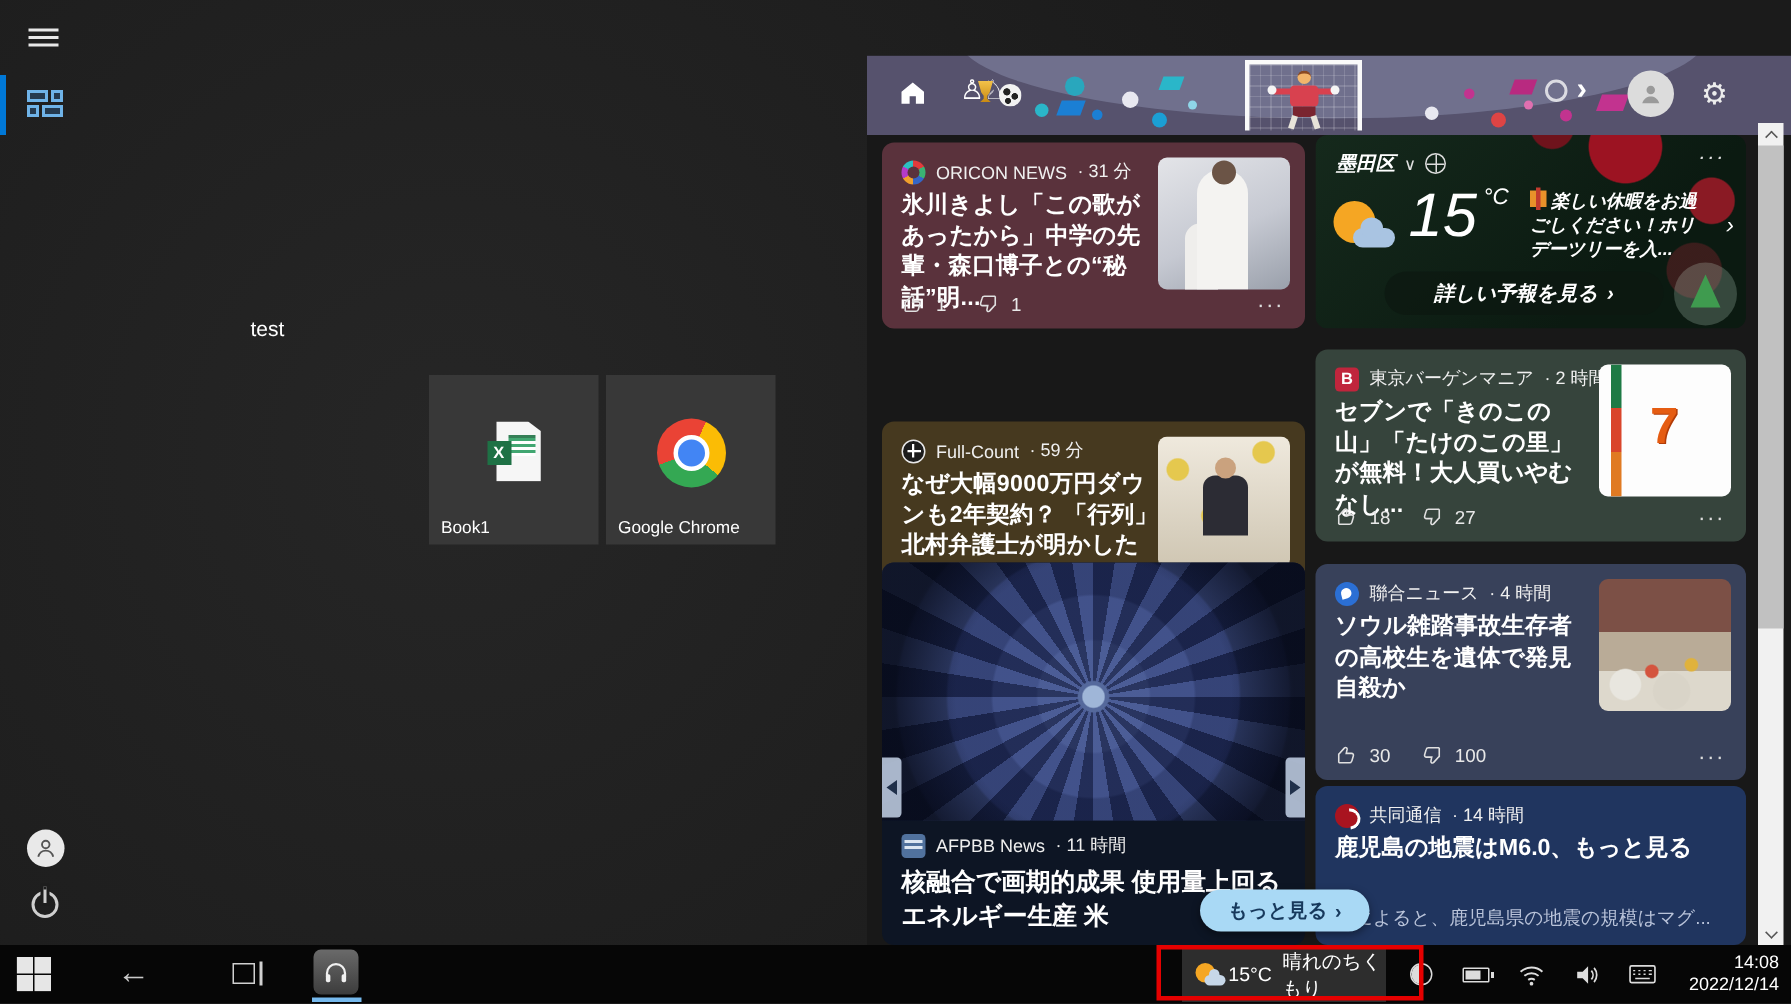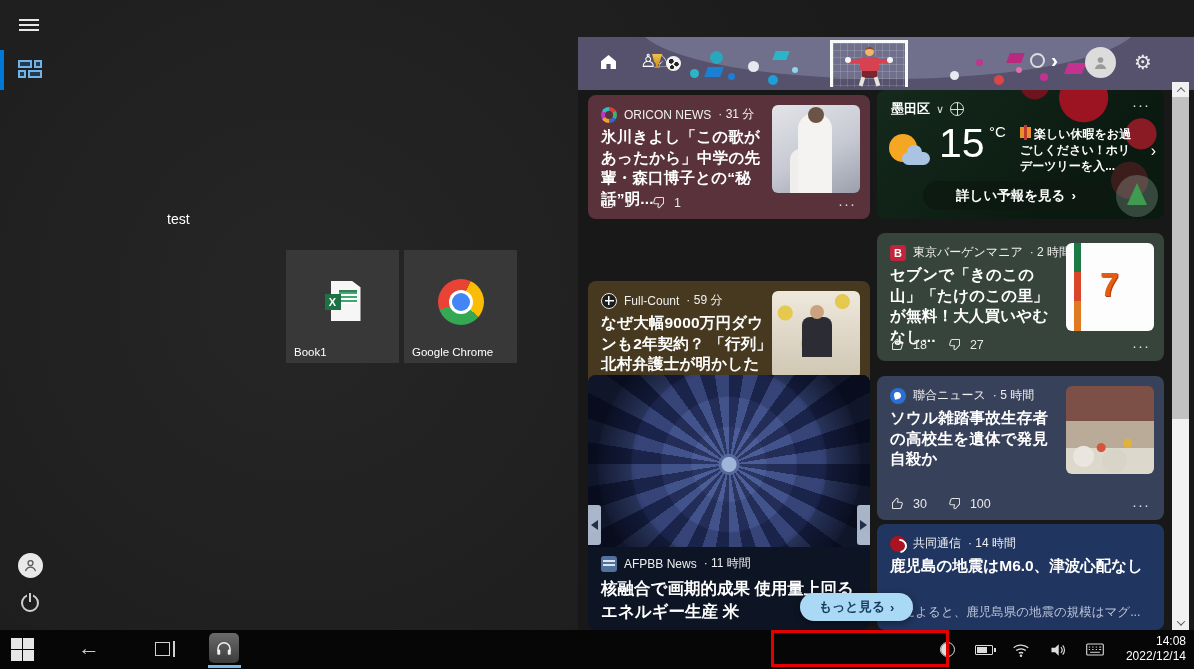--- a/index.html
+++ b/index.html
@@ -104,21 +104,21 @@
   .more-dots { position:absolute; right:14px; bottom:7px; font-size:15px; letter-spacing:1px; color:#ddd; cursor:pointer; }
 
   .card-oricon { left:10px; top:58px;  width:282px; height:124px; background:#5a323c; }
   .card-full   { left:10px; top:196px; width:282px; height:128px; background:#46391f;margin-top:48px; }
   .card-big    { left:10px; top:338px; width:282px; height:255px; background:#0d1524; border-radius:8px; }
   .card-weather{ left:299px; top:53px; width:287px; height:129px;
     background:radial-gradient(circle at 72% 6%,#9c1322 0 24px,transparent 25px),
                radial-gradient(circle at 92% 34%,#8a1a24 0 15px,transparent 16px),
                radial-gradient(circle at 55% -4%,#6f131c 0 14px,transparent 15px),
                radial-gradient(circle at 88% 70%,rgba(200,40,60,.25) 0 18px,transparent 19px),
-               linear-gradient(135deg,#15291c,#0b1a11 70%); }
+               linear-gradient(135deg,#15291c,#0b1a11 70%);font-style:italic; }
   .card-bargain{ left:299px; top:196px; width:287px; height:128px; background:#36443c; }
   .card-yonhap { left:299px; top:339px; width:287px; height:144px; background:#38415a; }
   .card-kyodo  { left:299px; top:487px; width:287px; height:106px; background:#20355f; }
 
   
   .ic-oricon { background:conic-gradient(#e23b3b 0 60deg,#3bb273 60deg 120deg,#3566c8 120deg 180deg,#f0a02c 180deg 240deg,#b43bc8 240deg 300deg,#2cc0c0 300deg 360deg); }
   .ic-oricon::after { content:""; position:absolute; inset:4px; border-radius:50%; background:#5a323c; }
   .ic-full { background:linear-gradient(#fff,#fff) center/9px 1.5px no-repeat,
              linear-gradient(#fff,#fff) center/1.5px 9px no-repeat,#1c1c1c; border:1.5px solid #e8e8e8; }
   .ic-bargain { border-radius:3px !important; background:#c0253c; color:#fff; font-size:11px; font-weight:bold;
@@ -459,21 +459,21 @@
         </div>
       <div class="car-arrow car-right">
           <span class="tri-r"></span>
         </div>
     </div>
 
     <div class="card card-yonhap">
       <div class="meta-row">
         <span class="src-ic ic-yonhap"></span>
         <span>聯合ニュース</span>
-        <span class="age">5 時間</span>
+        <span class="age">4 時間</span>
       </div>
       <div class="ctitle">ソウル雑踏事故生存者の高校生を遺体で発見 自殺か</div>
       <div class="thumb th-yonhap"></div>
       <div class="engage">
         <svg class="thumbsvg" width="15" height="15" viewBox="0 0 24 24">
             <path d="M4 10v10 M4 20h11.5c1.2 0 2.2-.8 2.5-2l1.6-5.4c.4-1.4-.6-2.6-2-2.6H12l.9-4.2c.2-1.1-.6-2.1-1.7-2.1-.5 0-1 .3-1.3.7L4 11" fill="none" stroke="#e0e0e0" stroke-width="1.7"></path>
           </svg>
         <span class="cnt">30</span>
         <svg class="thumbsvg" width="15" height="15" viewBox="0 0 24 24" style="transform:rotate(180deg)">
             <path d="M4 10v10 M4 20h11.5c1.2 0 2.2-.8 2.5-2l1.6-5.4c.4-1.4-.6-2.6-2-2.6H12l.9-4.2c.2-1.1-.6-2.1-1.7-2.1-.5 0-1 .3-1.3.7L4 11" fill="none" stroke="#e0e0e0" stroke-width="1.7"></path>
@@ -482,21 +482,21 @@
       </div>
       <div class="more-dots">···</div>
     </div>
 
     <div class="card card-kyodo">
       <div class="meta-row">
         <span class="src-ic ic-kyodo"></span>
         <span>共同通信</span>
         <span class="age">14 時間</span>
       </div>
-      <div class="k-title">鹿児島の地震はM6.0、津波心配なし</div>
+      <div class="k-title">鹿児島の地震はM6.0、もっと見る</div>
       <div class="k-snippet">…によると、鹿児島県の地震の規模はマグ...</div>
     </div>
 
     <div class="more-btn">
       <span>もっと見る</span>
       <span>›</span>
     </div>
 
     <div class="scrollbar">
       <div class="sb-btn sb-up">
@@ -518,20 +518,28 @@
     </div>
     <div class="app-btn">
       <svg width="18" height="18" viewBox="0 0 24 24">
         <path d="M4 16v-3a8 8 0 0 1 16 0v3" fill="none" stroke="#f0f0f0" stroke-width="2"></path>
         <rect x="3" y="14" width="4" height="7" rx="1.5" fill="#f0f0f0"></rect>
         <rect x="17" y="14" width="4" height="7" rx="1.5" fill="#f0f0f0"></rect>
       </svg>
     </div>
     <div class="app-underline"></div>
 
+    <div class="tb-weather">
+      <span class="suncloud sc-small">
+        <span class="sun"></span>
+        <span class="cloud"></span>
+      </span>
+      <span>15°C</span>
+      <span>晴れのちくもり</span>
+    </div>
 
     <div class="tray">
       <span class="tray-ic">
           <span class="half-circle"></span>
         </span>
       <span class="tray-ic">
           <span class="battery"></span>
         </span>
       <span class="tray-ic">
         <svg width="18" height="16" viewBox="0 0 24 22">

